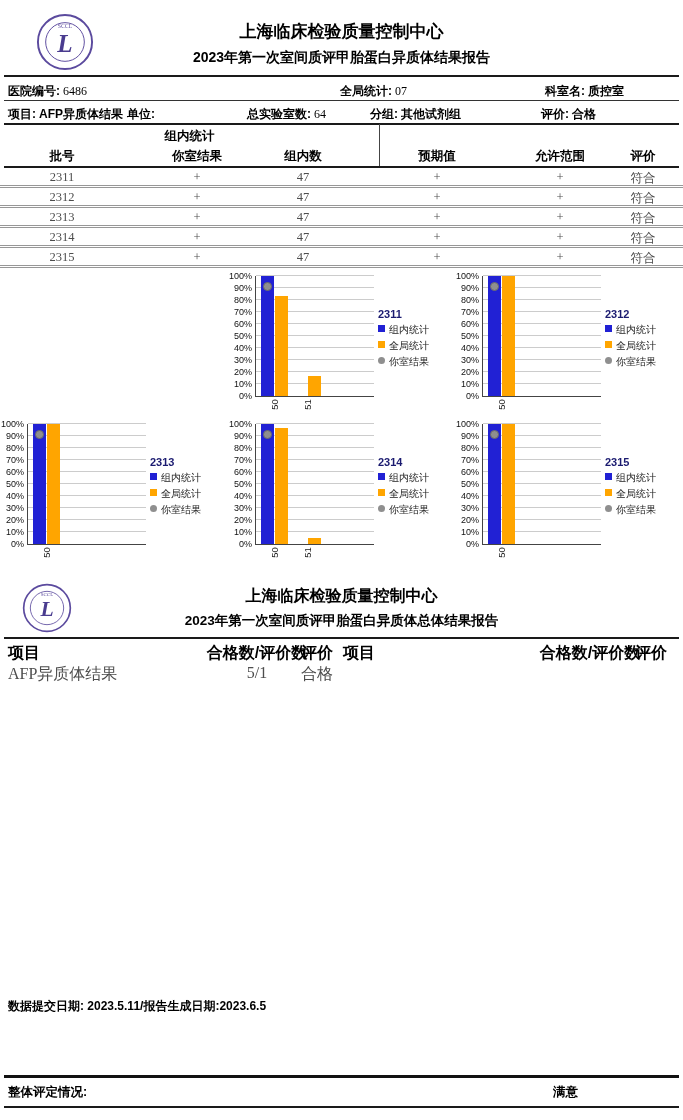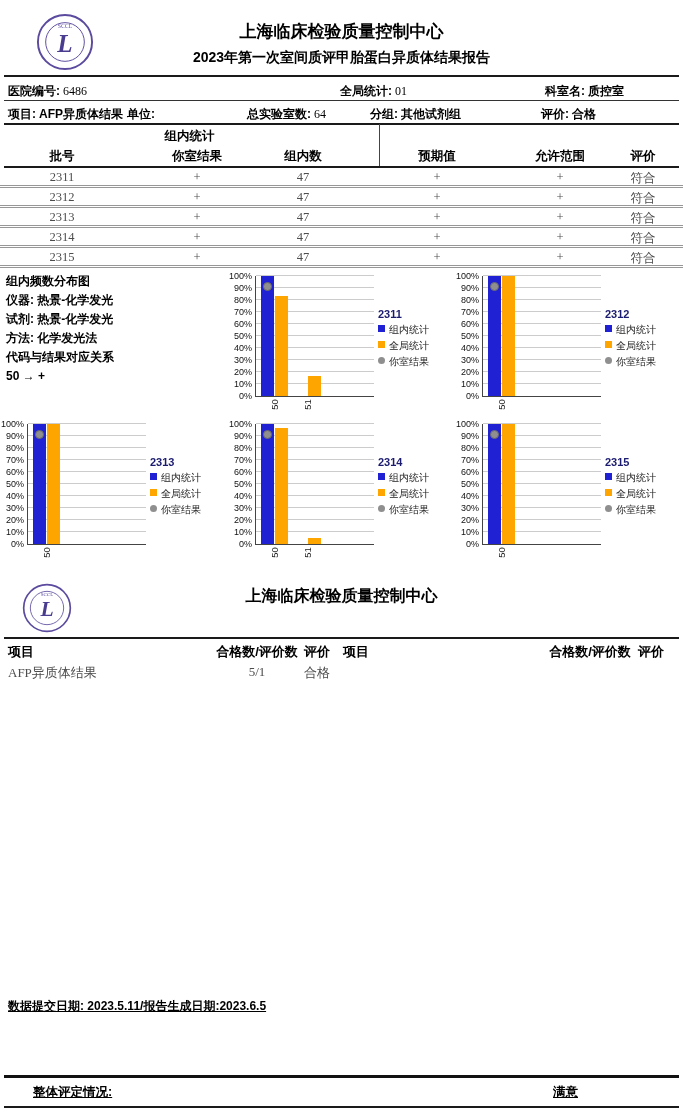--- a/index.html
+++ b/index.html
@@ -40,30 +40,30 @@
   .ylab{position:absolute;left:0;width:24px;text-align:right;font-size:9px;color:#111;
         font-family:"Liberation Sans","DejaVu Sans",sans-serif;}
   .xlab{position:absolute;top:129px;width:18px;text-align:center;font-size:9.5px;color:#222;
         transform:rotate(-90deg);font-family:"Liberation Sans","DejaVu Sans",sans-serif;}
   .legend{position:absolute;left:150px;top:36px;line-height:16px;white-space:nowrap;}
   .lg-title{font-size:11px;font-weight:bold;color:#1b1b70;font-family:"Liberation Sans","DejaVu Sans",sans-serif;}
   .lg-entry{font-size:10px;color:#222;}
   .sw{display:inline-block;width:7px;height:7px;margin-right:4px;vertical-align:1px;}
   .sw.round{border-radius:50%;}
   
-  .t2 span{position:absolute;font-size:13px;white-space:nowrap;}
+  .t2 span{position:absolute;font-size:16px;white-space:nowrap;}
   .d0{left:8px;}
   .d1{left:197px;width:120px;text-align:center;}
   .d2{left:287px;width:60px;text-align:center;}
   .d3{left:343px;}
   .d4{left:530px;width:120px;text-align:center;}
   .d5{left:621px;width:60px;text-align:center;}
   .t2h span{font-weight:bold;}
   .t2d{color:#4d4d4d;}
-  .foot{font-size:12.5px;font-weight:bold;white-space:nowrap;text-decoration:underline;}
+  .foot{font-size:12.5px;font-weight:bold;white-space:nowrap;}
 </style>
 </head>
 <body>
 
 <div class="page">
 
   <svg class="abs" style="left:36px;top:13px;" width="58" height="58" viewBox="0 0 60 60">
     <circle cx="30" cy="30" r="28" fill="#ffffff" stroke="#5b4a9e" stroke-width="2"></circle>
     <circle cx="30" cy="30" r="20" fill="#ffffff" stroke="#5b4a9e" stroke-width="1"></circle>
     <text x="30" y="16" text-anchor="middle" font-size="6" fill="#5b4a9e">SCCL</text>
@@ -73,21 +73,21 @@
   <div class="abs subtitle1 hei" style="top:49px;">2023年第一次室间质评甲胎蛋白异质体结果报告</div>
 
   <div class="rule" style="top:75px;height:2px;"></div>
 
   <div class="abs info" style="left:8px;top:83px;">
     <span class="lbl hei">医院编号:</span>
     <span>6486</span>
   </div>
   <div class="abs info" style="left:340px;top:83px;">
     <span class="lbl hei">全局统计:</span>
-    <span>01</span>
+    <span>07</span>
   </div>
   <div class="abs info" style="left:545px;top:83px;">
     <span class="lbl hei">科室名:</span>
     <span class="valc hei">质控室</span>
   </div>
 
   <div class="rule" style="top:100px;height:1px;background:#333;"></div>
 
   <div class="abs info" style="left:8px;top:106px;">
     <span class="lbl hei">项目:</span>
@@ -162,28 +162,20 @@
       <div class="t1-row">
         <span class="c0">2315</span>
         <span class="c1">+</span>
         <span class="c2">47</span>
         <span class="c3">+</span>
         <span class="c4">+</span>
         <span class="c5">符合</span>
       </div>
     </div>
 
-  <div id="chart-notes" class="hei">
-      <div>组内频数分布图</div>
-      <div>仪器: 热景-化学发光</div>
-      <div>试剂: 热景-化学发光</div>
-      <div>方法: 化学发光法</div>
-      <div>代码与结果对应关系</div>
-      <div>50 → +</div>
-    </div>
 
   <div class="chart-cell" style="left:228px;top:270px;">
       <span class="ylab" style="top: 121px;">0%</span>
       <span class="ylab" style="top: 109px;">10%</span>
       <span class="ylab" style="top: 97px;">20%</span>
       <span class="ylab" style="top: 85px;">30%</span>
       <span class="ylab" style="top: 73px;">40%</span>
       <span class="ylab" style="top: 61px;">50%</span>
       <span class="ylab" style="top: 49px;">60%</span>
       <span class="ylab" style="top: 37px;">70%</span>
@@ -358,20 +350,21 @@
       </div>
     </div>
 
   <svg class="abs" style="left:22px;top:583px;" width="50" height="50" viewBox="0 0 60 60">
     <circle cx="30" cy="30" r="28" fill="#ffffff" stroke="#5b4a9e" stroke-width="2"></circle>
     <circle cx="30" cy="30" r="20" fill="#ffffff" stroke="#5b4a9e" stroke-width="1"></circle>
     <text x="30" y="16" text-anchor="middle" font-size="6" fill="#5b4a9e">SCCL</text>
     <text x="30" y="40" text-anchor="middle" font-size="26" font-weight="bold" font-style="italic" fill="#4a3c8f" font-family="Liberation Serif, serif">L</text>
   </svg>
   <div class="abs title1 hei" style="top:586px;font-size:16px;">上海临床检验质量控制中心</div>
+  <div class="abs subtitle1 hei" style="top:612px;font-size:13.5px;">2023年第一次室间质评甲胎蛋白异质体总体结果报告</div>
 
   <div class="rule" style="top:637px;height:2px;"></div>
 
   <div class="abs t2 t2h hei" style="left:0;right:0;top:643px;height:16px;">
     <span class="d0">项目</span>
     <span class="d1">合格数/评价数</span>
     <span class="d2">评价</span>
     <span class="d3">项目</span>
     <span class="d4">合格数/评价数</span>
     <span class="d5">评价</span>
@@ -380,17 +373,17 @@
       <div class="abs t2 t2d" style="left: 0px; right: 0px; top: 664px; height: 16px;">
         <span class="d0">AFP异质体结果</span>
         <span class="d1">5/1</span>
         <span class="d2">合格</span>
       </div>
     </div>
 
   <div class="abs foot hei" style="left:8px;top:998px;font-size:12px;">数据提交日期: 2023.5.11/报告生成日期:2023.6.5</div>
 
   <div class="rule" style="top:1075px;height:2.5px;background:#111;"></div>
-  <div class="abs foot hei" style="left:8px;top:1084px;margin-left:25px;">整体评定情况:</div>
+  <div class="abs foot hei" style="left:8px;top:1084px;">整体评定情况:</div>
   <div class="abs foot hei" style="left:553px;top:1084px;">满意</div>
   <div class="rule" style="top:1106px;height:2px;"></div>
 
 </div>
 
 </body></html>

